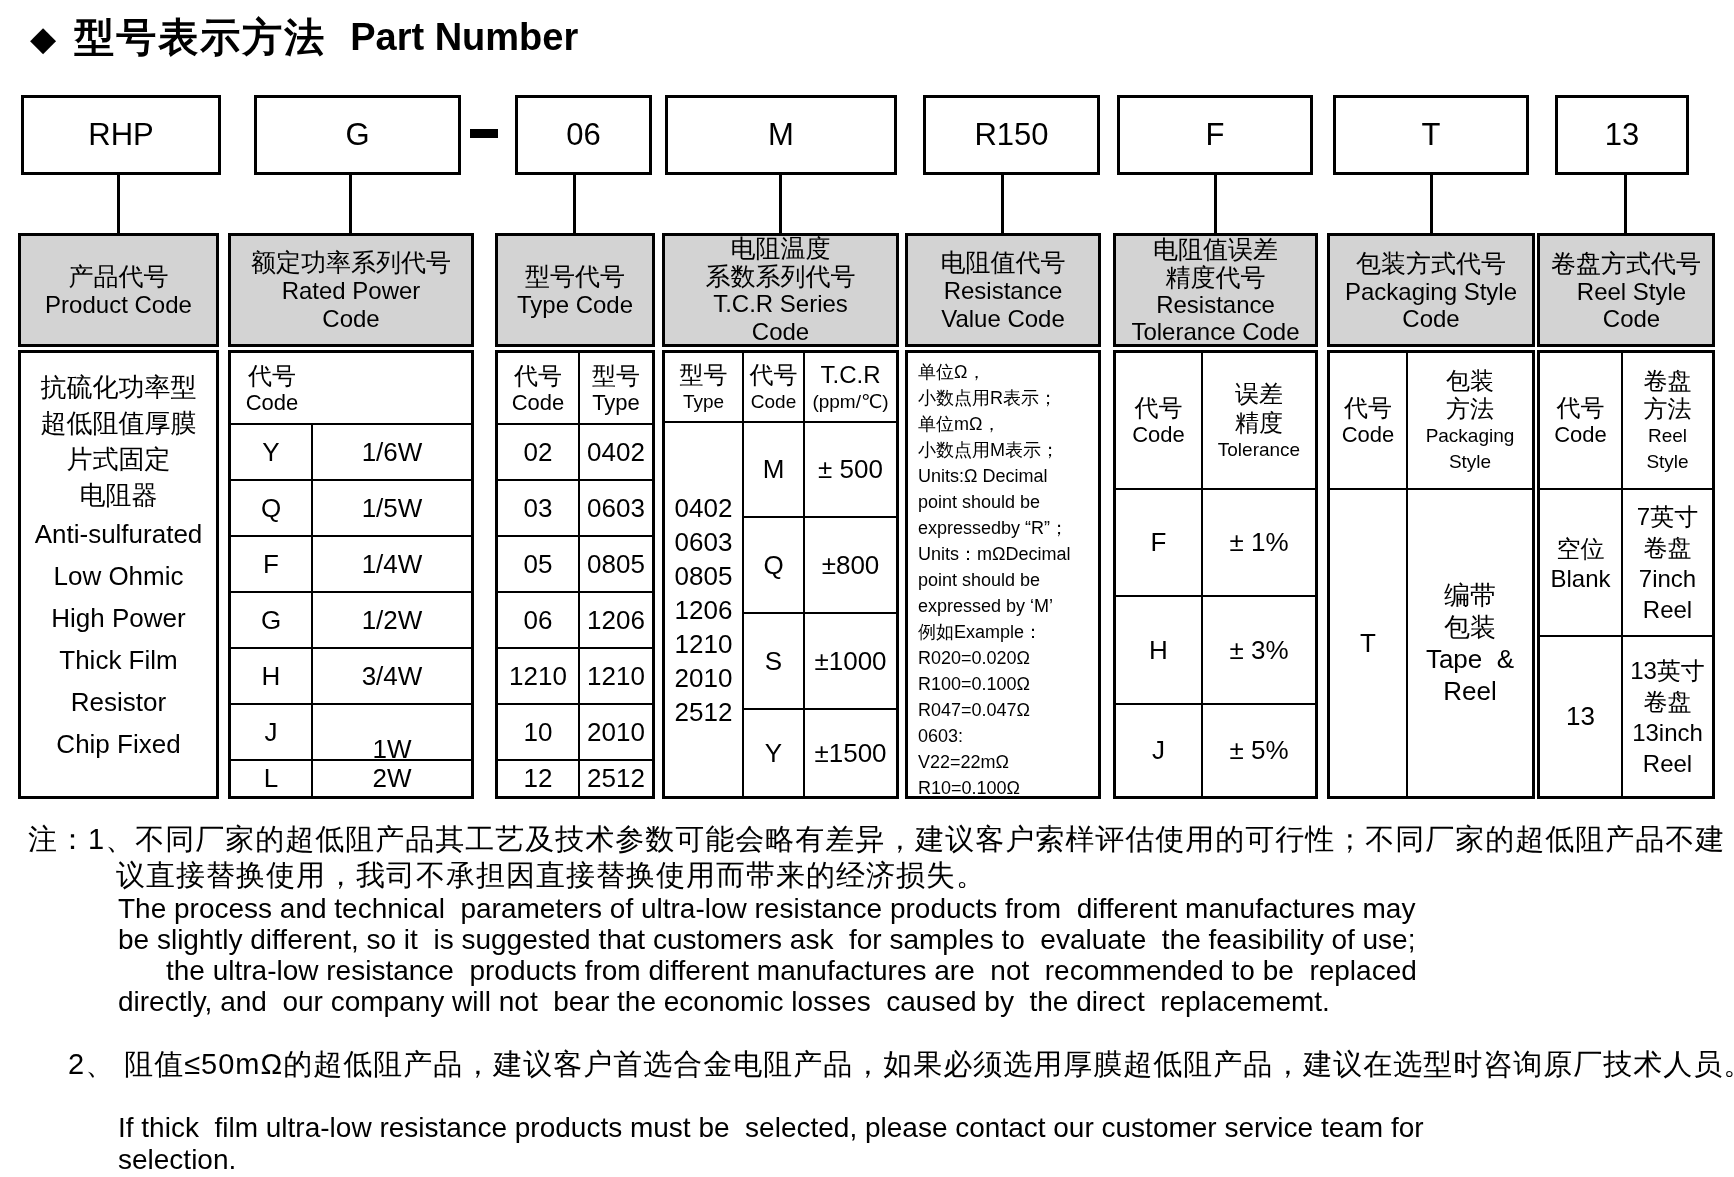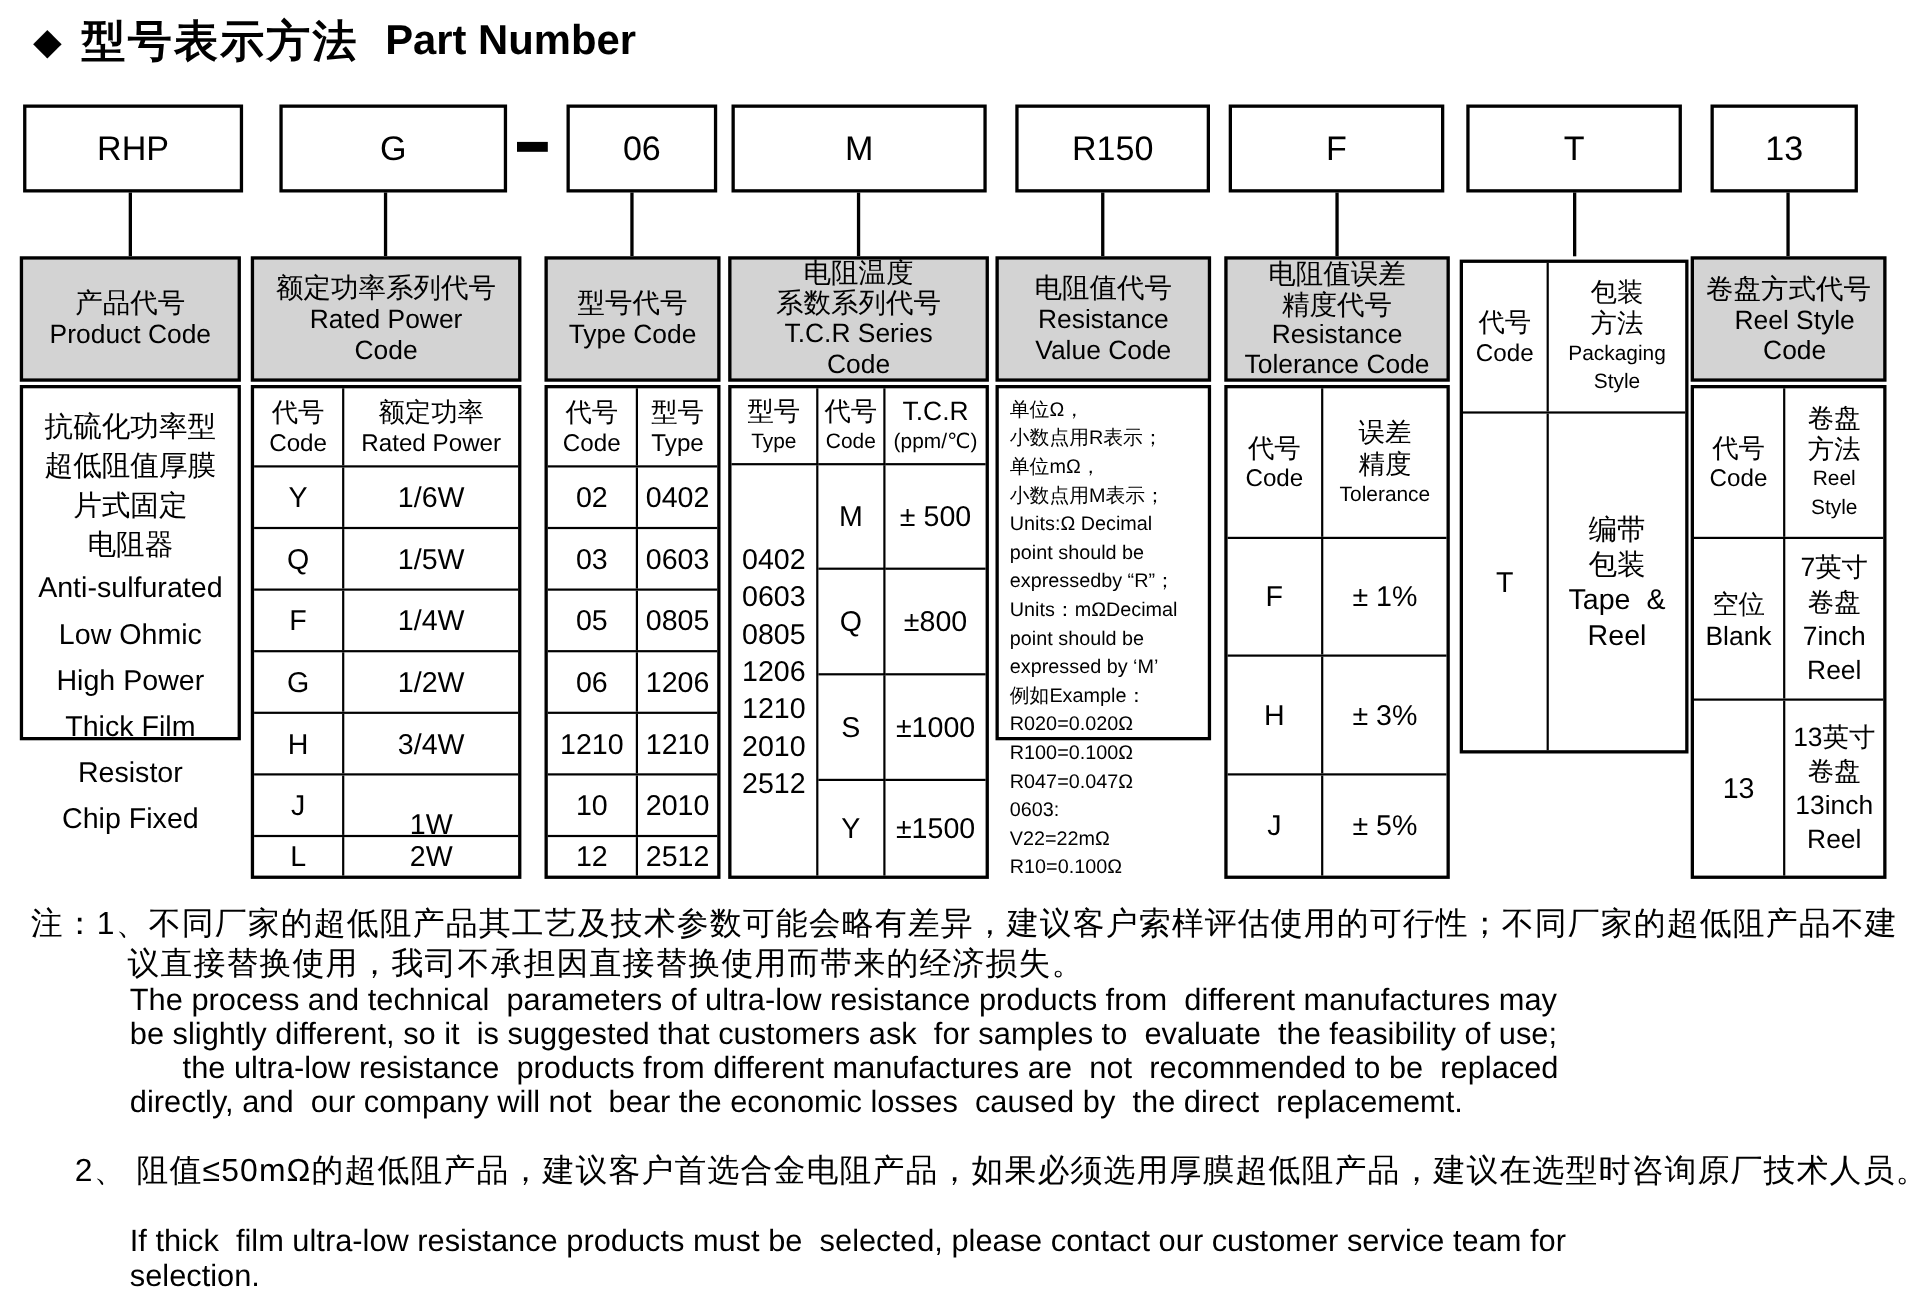--- a/index.html
+++ b/index.html
@@ -17,21 +17,21 @@
   .pbox{position:absolute;top:95px;height:80px;border:3px solid #000;
         display:flex;align-items:center;justify-content:center;font-size:31px;box-sizing:border-box;}
   .dash{position:absolute;top:129px;height:9px;background:#000;}
   .conn{position:absolute;top:175px;height:58px;width:3px;background:#000;}
   
   .col{position:absolute;top:233px;box-sizing:border-box;}
   .ghead{height:114px;border:3px solid #000;background:#d3d3d3;box-sizing:border-box;
          display:flex;flex-direction:column;align-items:center;justify-content:center;text-align:center;}
   .ghead .zh{font-size:25px;line-height:30px;}
   .ghead .en{font-size:24px;line-height:28px;}
-  .cbody{margin-top:3px;border:3px solid #000;height:323px;box-sizing:border-box;}
+  .cbody{margin-top:3px;border:3px solid #000;height:449px;box-sizing:border-box;}
   
   .prod-body{padding-top:16px;text-align:center;}
   .prod-body .zh{font-size:26px;line-height:36px;}
   .prod-body .en{font-size:26px;line-height:42px;}
   
   .tbl{margin-top:3px;border:3px solid #000;height:449px;box-sizing:border-box;
        display:flex;flex-direction:column;}
   .trow{display:flex;border-bottom:2px solid #000;flex:none;min-height:0;}
   .trow:last-child{border-bottom:none;flex:1;}
   .tc{display:flex;flex-direction:column;align-items:center;justify-content:center;
@@ -123,24 +123,20 @@
   <div class="col" style="left:228px;width:246px;">
     <div class="ghead">
       <div class="zh">额定功率系列代号</div>
       <div class="en" style="width:160px;">Rated Power Code</div>
     </div>
     <div class="tbl">
       <div class="trow" style="height:70px;">
         <div class="tc" style="width:82px;">
           <div class="shz">代号</div>
           <div class="she">Code</div>
-        </div>
-        <div class="tc" style="flex:1;">
-          <div class="shz">额定功率</div>
-          <div class="she">Rated Power</div>
         </div>
       </div>
       <div class="trow" style="height:54px;">
           <div class="tc" style="width:82px;">Y</div>
           <div class="tc" style="flex:1;">1/6W</div>
         </div>
       <div class="trow" style="height:54px;">
           <div class="tc" style="width:82px;">Q</div>
           <div class="tc" style="flex:1;">1/5W</div>
         </div>
@@ -306,20 +302,24 @@
           <div class="tc" style="flex:1;">± 3%</div>
         </div>
       <div class="trow">
           <div class="tc" style="width:87px;">J</div>
           <div class="tc" style="flex:1;">± 5%</div>
         </div>
     </div>
   </div>
 
   <div class="col" style="left:1327px;width:208px;">
+    <div class="ghead">
+      <div class="zh">包装方式代号</div>
+      <div class="en" style="line-height:27px;">Packaging Style Code</div>
+    </div>
     <div class="tbl">
       <div class="trow" style="height:135px;">
         <div class="tc" style="width:78px;">
           <div class="shz">代号</div>
           <div class="she">Code</div>
         </div>
         <div class="tc" style="flex:1;">
           <div class="shz" style="line-height:28px;">包装</div>
           <div class="shz" style="line-height:28px;">方法</div>
           <div class="she tiny">Packaging</div>

